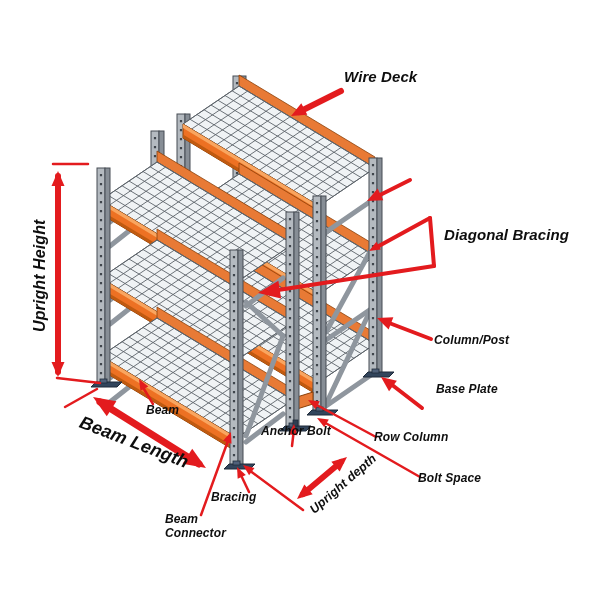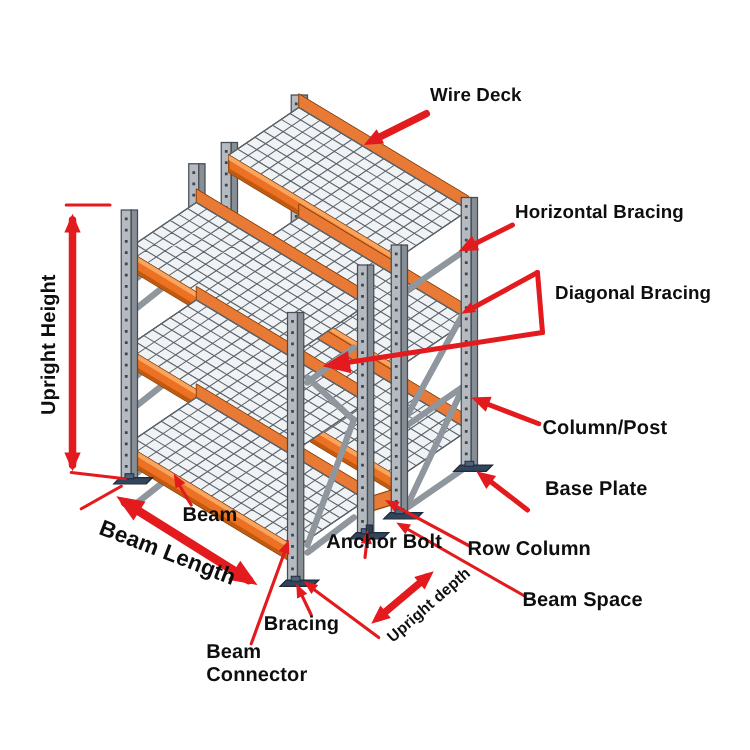--- a/index.html
+++ b/index.html
@@ -1,19 +1,19 @@
 <!DOCTYPE html>
 <html><head>
 <meta charset="utf-8">
 <style>
   html,body{margin:0;padding:0;background:#fff;}
   #stage{position:relative;width:600px;height:600px;background:#ffffff;overflow:hidden;
-         font-family:"Liberation Sans",sans-serif;}
+         font-family:"Liberation Sans",sans-serif;font-style:italic;}
   #rack-svg{position:absolute;left:0;top:0;}
-  .lbl{position:absolute;color:#0e0e0e;font-weight:600;font-size:16px;line-height:1.2;
+  .lbl{position:absolute;color:#0e0e0e;font-weight:600;font-size:12px;line-height:1.2;
        white-space:pre-line;letter-spacing:.1px;}
   .lbl-big{font-size:15px;}
   .lbl-dim{font-size:17px;font-weight:700;}
   .rot-uh{transform:rotate(-90deg);transform-origin:0 0;}
   .rot-bl{transform:rotate(21deg);transform-origin:0 0;font-size:18px;}
   .rot-ud{transform:rotate(-41deg);transform-origin:0 0;font-size:12.5px;}
   .brace{stroke:#8f969e;stroke-width:5;stroke-linecap:round;}
   .mesh{stroke:#5c636a;stroke-width:0.9;fill:none;}
   .red-thin{stroke:#e31b1e;stroke-width:2.5;stroke-linecap:round;}
   .red-med{stroke:#e31b1e;stroke-width:4;stroke-linecap:round;}
@@ -211,26 +211,25 @@
       <line class="red-thick" x1="58" y1="176" x2="58" y2="372"></line>
       <use href="#ah-m" transform="translate(58,171) rotate(90)"></use>
       <use href="#ah-m" transform="translate(58,377) rotate(-90)"></use>
       <line class="red-thin" x1="53" y1="164" x2="88" y2="164"></line>
       <line class="red-thin" x1="57" y1="378" x2="100" y2="383"></line>
     </g>
   </g>
 </svg>
 
 <div class="lbl lbl-big" style="left:344px;top:68px;">Wire Deck</div>
-<div class="lbl lbl-big" style="left:412px;top:161px;">Horizontal Bracing</div>
 <div class="lbl lbl-big" style="left:444px;top:226px;text-align:right;">Diagonal Bracing</div>
 <div class="lbl" style="left:434px;top:333px;">Column/Post</div>
 <div class="lbl" style="left:436px;top:382px;">Base Plate</div>
 <div class="lbl" style="left:374px;top:430px;">Row Column</div>
-<div class="lbl" style="left:418px;top:471px;">Beam Space</div>
+<div class="lbl" style="left:418px;top:471px;">Bolt Space</div>
 <div class="lbl" style="left:261px;top:424px;">Anchor Bolt</div>
 <div class="lbl rot-ud" style="left:307px;top:506px;">Upright depth</div>
 <div class="lbl" style="left:211px;top:490px;">Bracing</div>
 <div class="lbl" style="left:165px;top:512px;">Beam
 Connector</div>
 <div class="lbl" style="left:146px;top:403px;">Beam</div>
 <div class="lbl lbl-dim rot-bl" style="left:84px;top:412px;">Beam Length</div>
 <div class="lbl lbl-dim rot-uh" style="left:30px;top:332px;font-size:16px;">Upright Height</div>
 
 </div>

